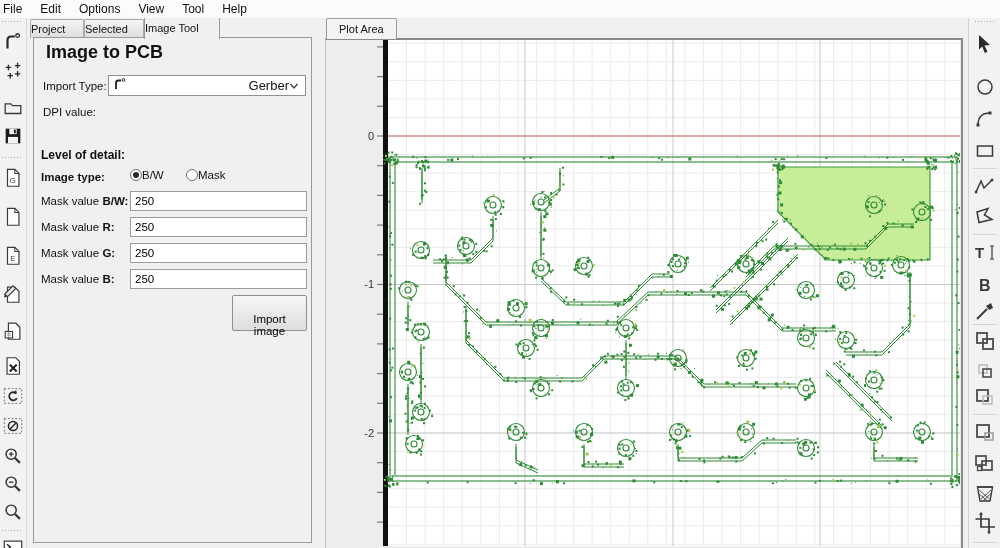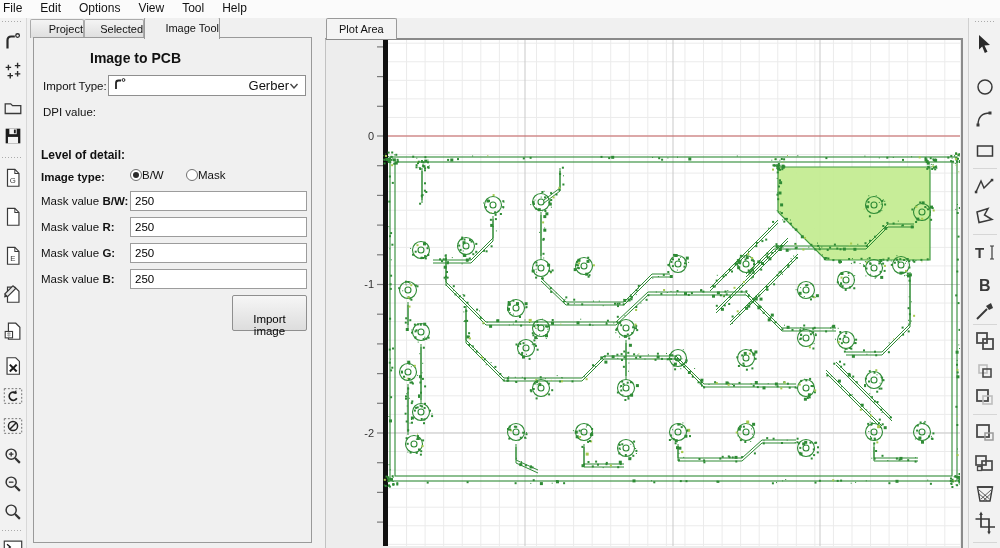--- a/index.html
+++ b/index.html
@@ -1,44 +1,44 @@
 <!DOCTYPE html>
 <html><head>
 <meta charset="utf-8">
 <style>
   html,body{margin:0;padding:0;}
   body{font-family:"Liberation Sans","DejaVu Sans",sans-serif;background:#d8d8d8;}
   .window{position:relative;width:1000px;height:548px;background:#f0f0f0;overflow:hidden;font-size:12px;color:#111;}
 
   
-  .menubar{position:absolute;left:0;top:0;right:0;height:18px;background:#fbfbfb;display:flex;align-items:flex-start;z-index:5;}
+  .menubar{position:absolute;left:0;top:0;right:0;height:18px;background:#fbfbfb;display:flex;align-items:center;z-index:5;}
   .menu-item{padding:1px 9px 2px 9px;cursor:default;}
   .menu-item:first-child{padding-left:3px;}
 
   
   .ltoolbar{position:absolute;left:0;top:18px;bottom:0;width:26px;background:#f2f2f2;border-right:1px solid #d8d8d8;}
   .tbicon{position:absolute;left:1px;width:24px;height:24px;display:flex;align-items:center;justify-content:center;}
   .tbicon svg{display:block;}
   .dots{position:absolute;left:2px;width:20px;height:3px;background-image:repeating-linear-gradient(90deg,#ababab 0 1px,transparent 1px 3px);background-size:100% 1px;background-repeat:no-repeat;background-position:center;}
 
   
   .rtoolbar{position:absolute;left:968px;top:18px;bottom:0;width:32px;background:#f2f2f2;border-left:1px solid #d0d0d0;}
   .rtoolbar .tbicon{left:3px;width:26px;height:26px;}
   .rsep{position:absolute;left:4px;width:24px;height:1px;background:#d6d6d6;}
 
   
-  .ltab{position:absolute;top:19px;height:18px;line-height:18px;text-align:right;font-size:11px;
+  .ltab{position:absolute;top:19px;height:18px;line-height:18px;text-align:left;font-size:11px;
         background:linear-gradient(#f4f4f4,#dedede);border:1px solid #ababab;border-bottom:none;
         border-radius:2px 2px 0 0;z-index:2;cursor:default;}
   .ltab.active{top:17px;height:21px;line-height:21px;background:#f0f0f0;border-color:#9a9a9a;z-index:4;}
 
   
   .panel{position:absolute;left:33px;top:37px;width:277px;height:504px;background:#f0f0f0;
          border:1px solid #9a9a9a;z-index:3;}
-  .panel-title{position:absolute;left:12px;top:12px;font-size:14px;font-weight:bold;margin-left:44px;}
+  .panel-title{position:absolute;left:12px;top:4px;font-size:18px;font-weight:bold;}
   .flabel{position:absolute;font-size:11.5px;}
   .bold{font-weight:bold;}
   .tinput{position:absolute;box-sizing:border-box;border:1px solid #9c9c9c;background:#fff;
           font-family:"Liberation Sans","DejaVu Sans",sans-serif;font-size:11.5px;padding:0 0 0 4px;}
   .combo{position:absolute;box-sizing:border-box;border:1px solid #8f8f8f;background:#fff;display:flex;align-items:center;}
   .combo .cicon{margin-left:4px;}
   .combo .ctext{font-size:13px;flex:1;text-align:right;}
   .combo .chev{margin-right:6px;}
   .radio{position:absolute;display:flex;align-items:center;font-size:11.5px;}
   .rcirc{width:12px;height:12px;border-radius:50%;border:1px solid #707070;background:#fff;box-sizing:border-box;

